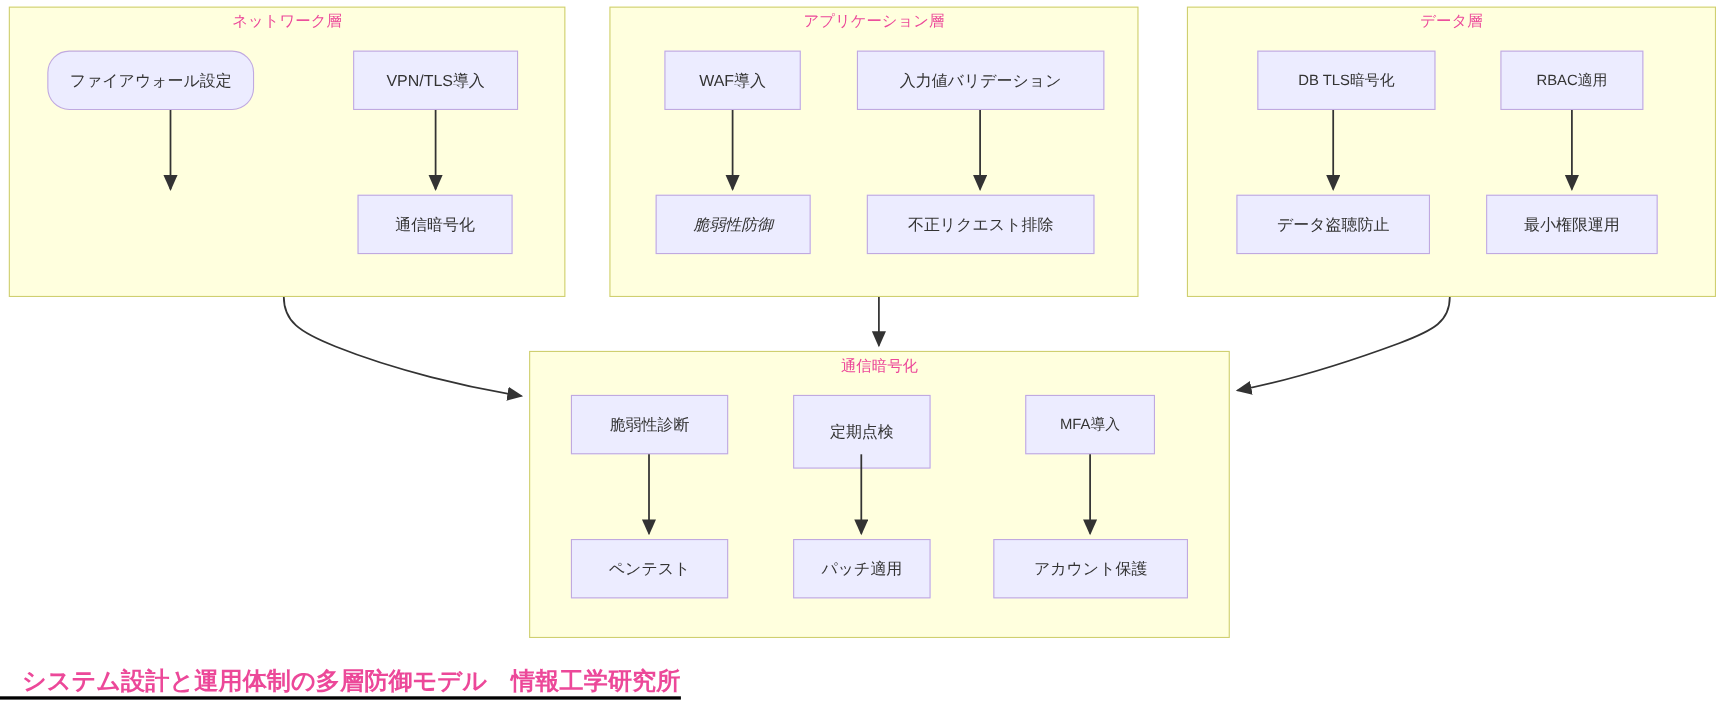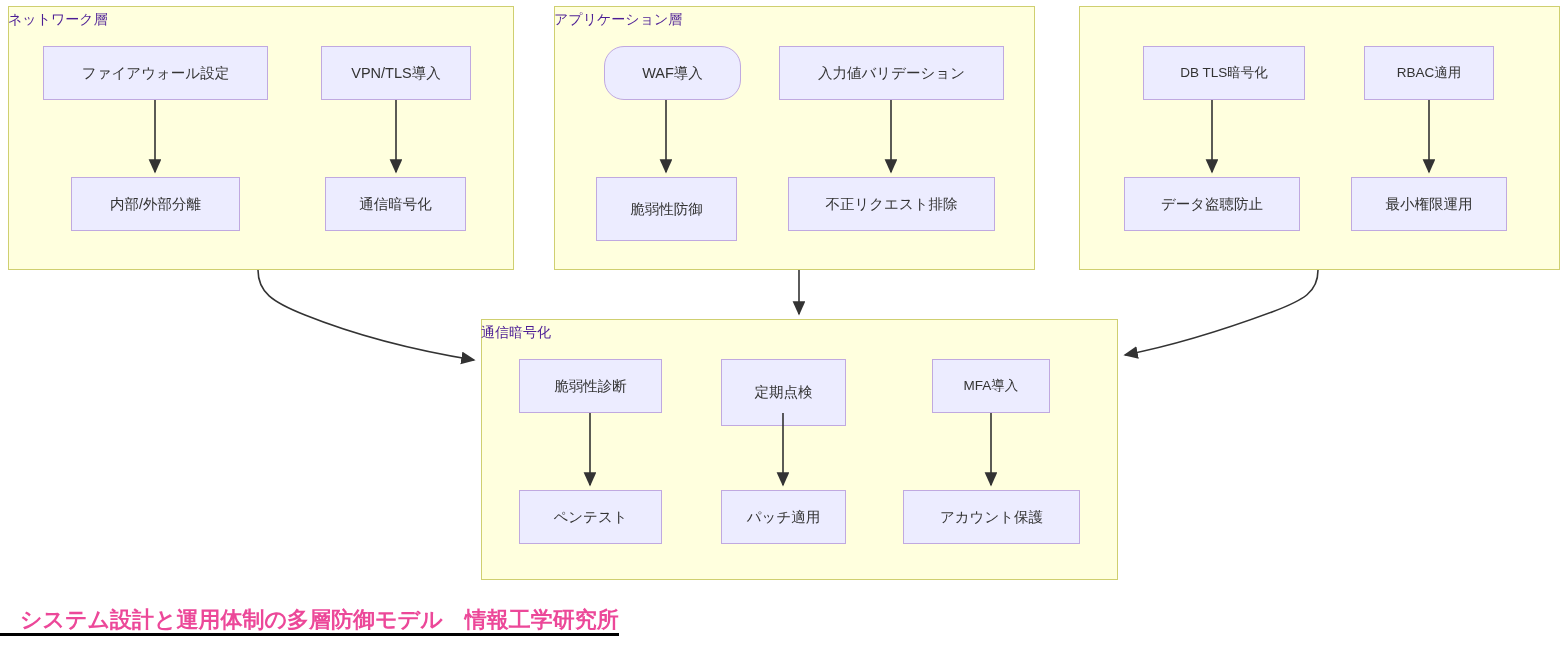--- a/index.html
+++ b/index.html
@@ -23,22 +23,23 @@
   .cluster {
     position: absolute;
     background: #ffffde;
     border: 1px solid #cfcf70;
     box-sizing: border-box;
   }
   .cluster-label {
     position: absolute;
     left: 0;
     right: 0;
+    text-align: center;
     font-size: 14px;
-    color: #4c1d95;
+    color: #ec4899;
     line-height: 1;
     white-space: nowrap;
   }
   .node {
     position: absolute;
     background: #ececff;
     border: 1px solid #c0a9e0;
     box-sizing: border-box;
     display: flex;
     align-items: center;
@@ -75,36 +76,36 @@
 </style>
 </head>
 <body>
 
 <div id="stage">
 
   <div class="cluster" style="left:8px; top:6px; width:506px; height:264px;">
   </div>
   <div class="cluster-label" style="left:8px; width:506px; top:12px;">ネットワーク層</div>
 
-  <div class="node" style="left:43px; top:46px; width:225px; height:54px;">ファイアウォール設定</div>
+  <div class="node" style="left:43px; top:46px; width:188px; height:54px;border-radius:20px;">ファイアウォール設定</div>
   <div class="node" style="left:321px; top:46px; width:150px; height:54px;">VPN/TLS導入</div>
-  <div class="node" style="left:71px; top:177px; width:169px; height:54px;">内部/外部分離</div>
   <div class="node" style="left:325px; top:177px; width:141px; height:54px;">通信暗号化</div>
 
   <div class="cluster" style="left:554px; top:6px; width:481px; height:264px;">
   </div>
   <div class="cluster-label" style="left:554px; width:481px; top:12px;">アプリケーション層</div>
 
-  <div class="node" style="left:604px; top:46px; width:137px; height:54px;border-radius:20px;">WAF導入</div>
+  <div class="node" style="left:604px; top:46px; width:124px; height:54px;">WAF導入</div>
   <div class="node" style="left:779px; top:46px; width:225px; height:54px;">入力値バリデーション</div>
-  <div class="node" style="left:596px; top:177px; width:141px; height:64px;">脆弱性防御</div>
+  <div class="node" style="left:596px; top:177px; width:141px; height:54px;font-style:italic;">脆弱性防御</div>
   <div class="node" style="left:788px; top:177px; width:207px; height:54px;">不正リクエスト排除</div>
 
   <div class="cluster" style="left:1079px; top:6px; width:481px; height:264px;">
   </div>
+  <div class="cluster-label" style="left:1079px; width:481px; top:12px;">データ層</div>
 
   <div class="node small" style="left:1131px; top:46px; width:162px; height:54px;margin-left:12px;">DB TLS暗号化</div>
   <div class="node small" style="left:1364px; top:46px; width:130px; height:54px;">RBAC適用</div>
   <div class="node" style="left:1124px; top:177px; width:176px; height:54px;">データ盗聴防止</div>
   <div class="node" style="left:1351px; top:177px; width:156px; height:54px;font-family:Liberation Mono, monospace;">最小権限運用</div>
 
   <div class="cluster" style="left:481px; top:319px; width:637px; height:261px;">
   </div>
   <div class="cluster-label" style="left:481px; width:637px; top:325px;">通信暗号化</div>
 

